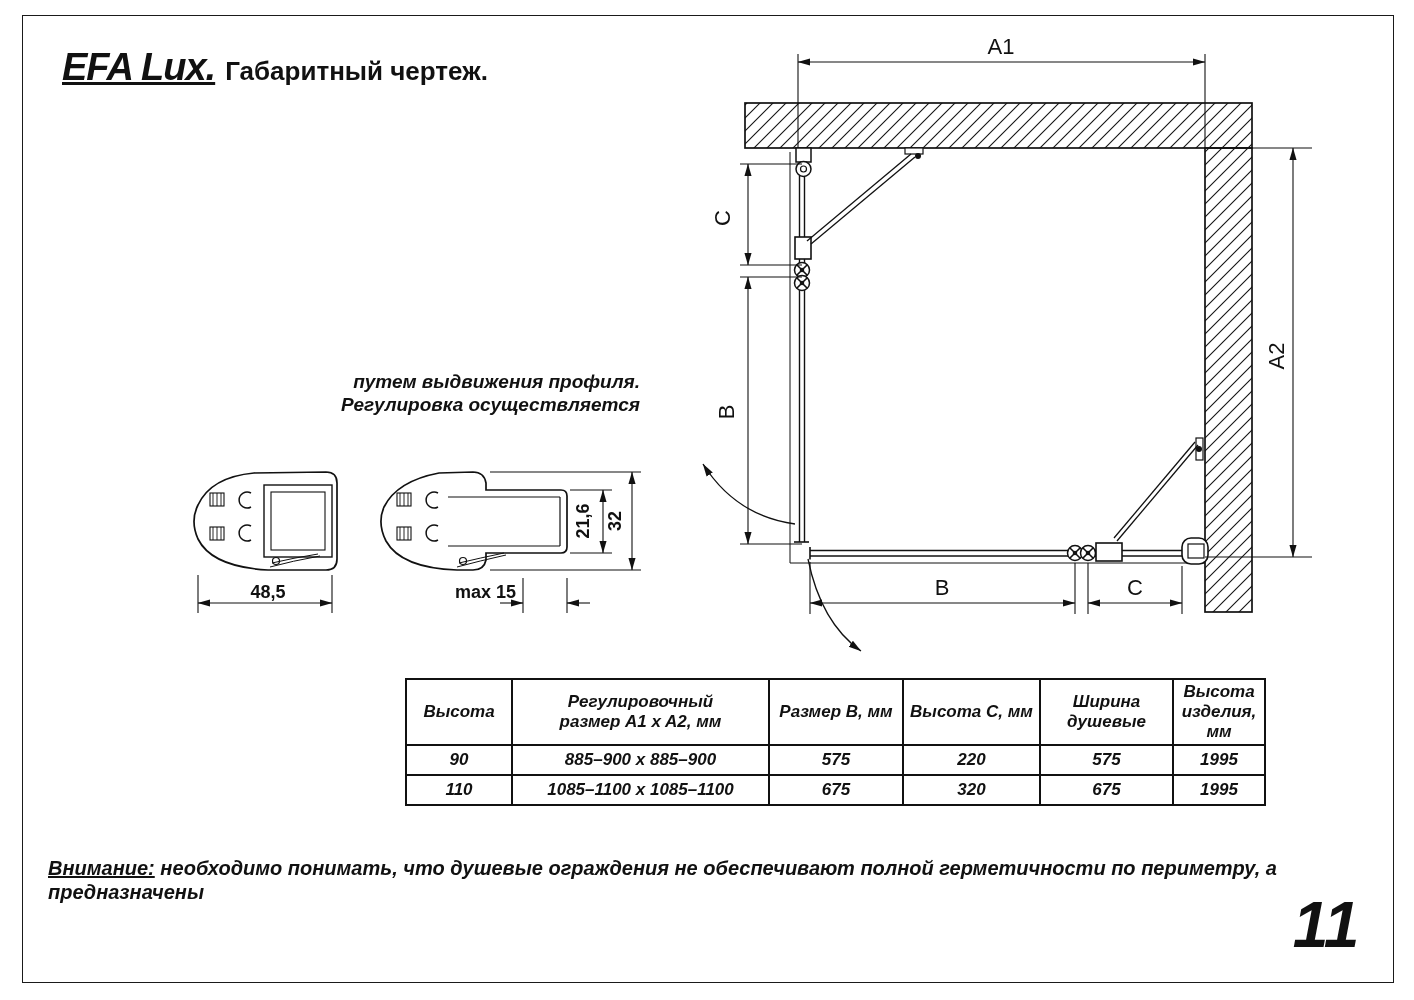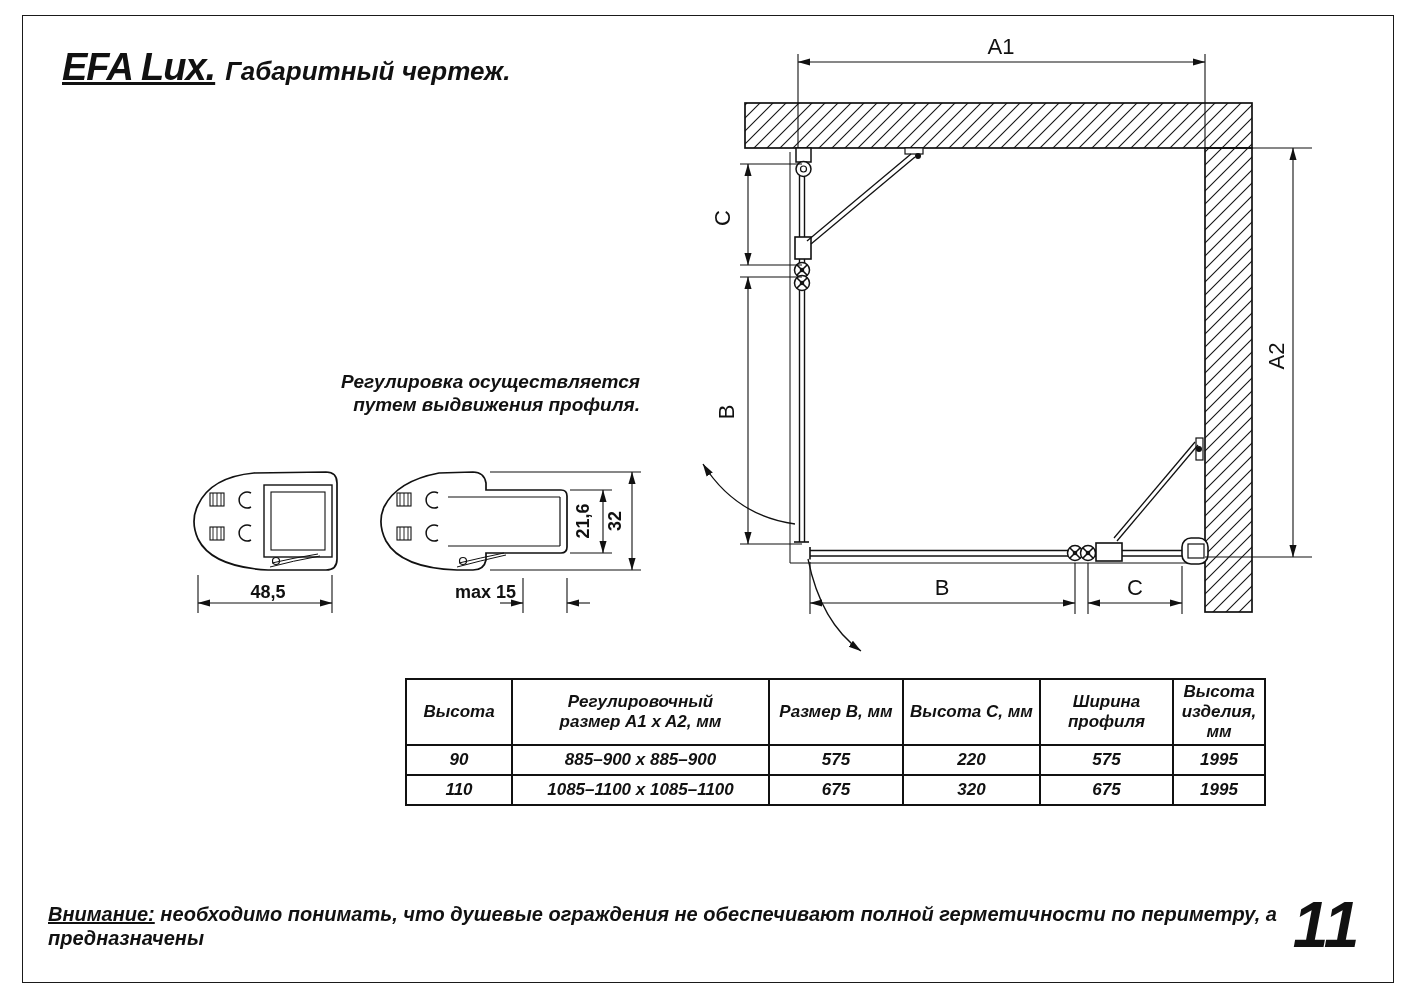--- a/index.html
+++ b/index.html
@@ -1,51 +1,51 @@
 <!DOCTYPE html>
 <html><head>
 <meta charset="utf-8">
 <style>
   html,body{margin:0;padding:0;background:#fff;}
   .page{position:relative;width:1414px;height:1000px;background:#fff;overflow:hidden;
         font-family:"Liberation Sans","DejaVu Sans",sans-serif;color:#111;}
   .frame{position:absolute;left:22px;top:15px;width:1370px;height:966px;border:1.5px solid #1a1a1a;}
   .title{position:absolute;left:62px;top:46px;white-space:nowrap;}
   .title .brand{font-size:38px;font-weight:700;font-style:italic;letter-spacing:-1px;text-decoration:underline;}
-  .title .sub{font-size:26px;font-weight:700;font-style:italic;margin-left:10px;}
+  .title .sub{font-size:26px;font-weight:700;margin-left:10px;}
   .note{position:absolute;left:330px;top:370px;width:310px;text-align:right;
         font-size:19px;font-weight:700;font-style:italic;line-height:23px;}
   .dim-table{position:absolute;left:405px;top:678px;border-collapse:collapse;table-layout:fixed;
         font-style:italic;font-weight:700;}
   .dim-table td,.dim-table th{border:2px solid #111;text-align:center;vertical-align:middle;
         font-size:17px;padding:0;white-space:pre-line;line-height:20px;}
   .dim-table th{height:64px;font-weight:700;}
   .dim-table td{height:28px;}
-  .warning{position:absolute;left:48px;top:902px;width:1230px;
+  .warning{position:absolute;left:48px;top:856px;width:1230px;
         font-size:20px;font-weight:700;font-style:italic;line-height:24px;}
   .warning .u{text-decoration:underline;}
   .pagenum{position:absolute;left:1276px;top:888px;width:100px;text-align:center;
         font-size:64px;font-weight:600;font-style:italic;}
   svg text{font-family:"Liberation Sans","DejaVu Sans",sans-serif;fill:#111;}
   .dimlabel{font-size:22px;font-weight:500;}
   .pdim{font-size:18px;font-weight:700;}
 </style>
 </head>
 <body>
 
 <div class="page">
   <div class="frame"></div>
 
   <div class="title">
     <span class="brand">EFA Lux.</span><span class="sub">Габаритный чертеж.</span>
   </div>
 
   <div class="note">
+    <div>путем выдвижения профиля.</div>
     <div>Регулировка осуществляется</div>
-    <div>путем выдвижения профиля.</div>
   </div>
 
   <svg style="position:absolute;left:690px;top:30px" width="640" height="655" viewBox="0 0 640 655">
     <defs>
       <pattern id="hatch" patternUnits="userSpaceOnUse" width="13" height="13">
         <path d="M0,13 L13,0" stroke="#111" stroke-width="1.1"></path>
         <path d="M-3,3 L3,-3" stroke="#111" stroke-width="1.1"></path>
         <path d="M10,16 L16,10" stroke="#111" stroke-width="1.1"></path>
       </pattern>
       <marker id="arr" viewBox="0 0 12 8" refX="11.5" refY="4" markerWidth="13" markerHeight="9" orient="auto-start-reverse" markerUnits="userSpaceOnUse">
@@ -232,21 +232,21 @@
         <col style="width:92px">
     </colgroup>
     <tbody>
         <tr>
       <th>Высота</th>
       <th>Регулировочный
 размер A1 x A2, мм</th>
       <th>Размер B, мм</th>
       <th>Высота C, мм</th>
       <th>Ширина
-профиля</th>
+душевые</th>
       <th>Высота
 изделия,
 мм</th>
     </tr>
     <tr>
       <td>90</td>
       <td>885–900 x 885–900</td>
       <td>575</td>
       <td>220</td>
       <td>575</td>

